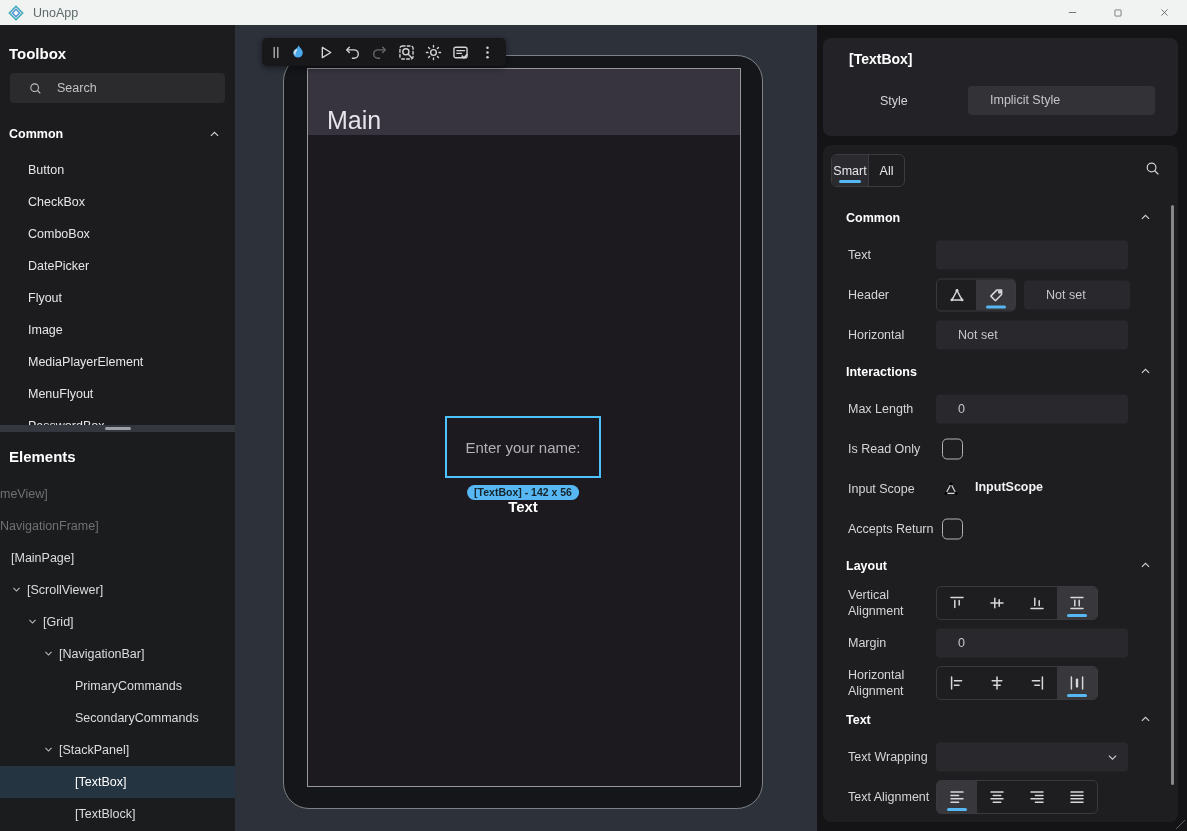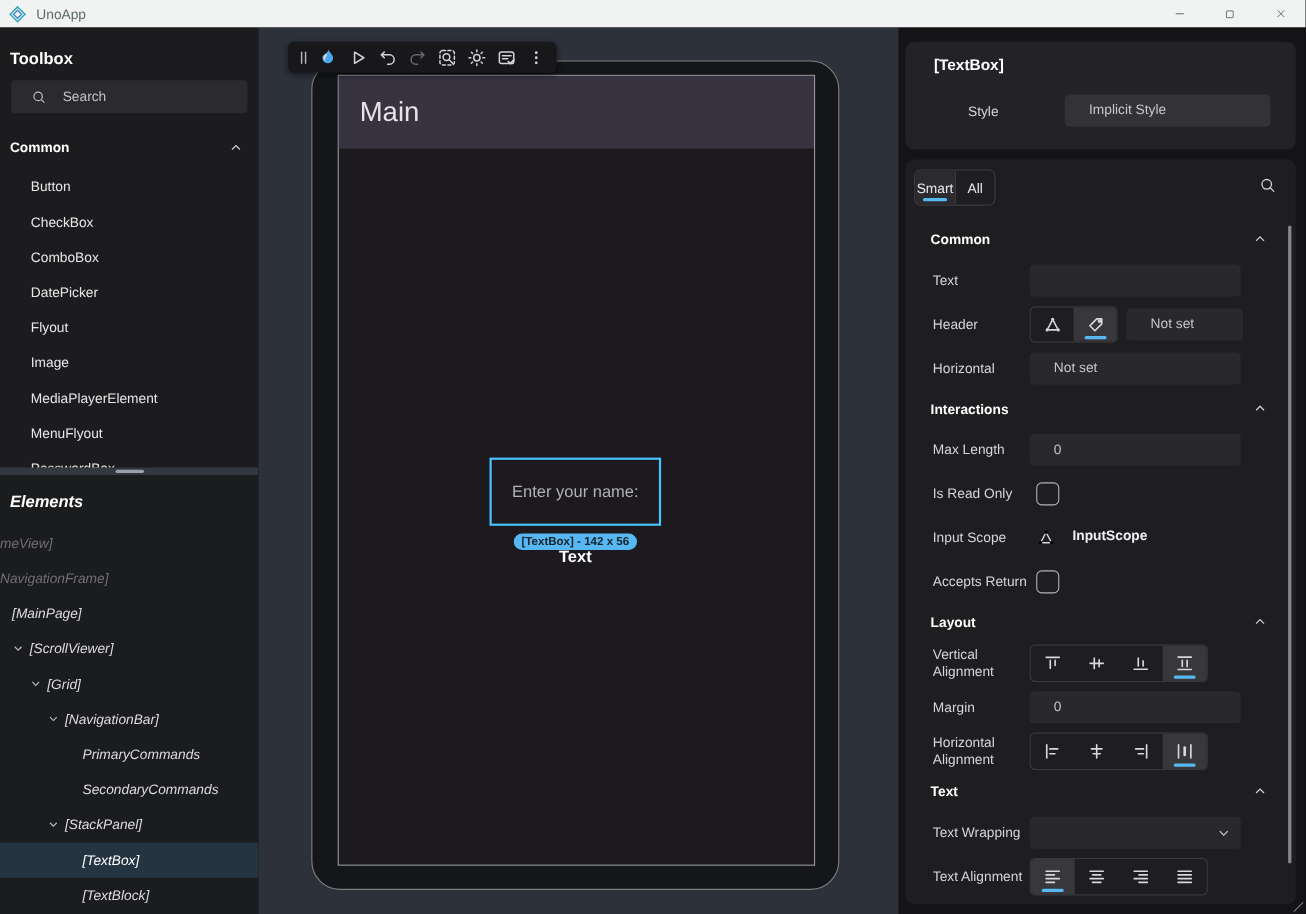--- a/index.html
+++ b/index.html
@@ -29,38 +29,38 @@
   .searchbox .ph { margin-left:14px; font-size:12.5px; color:#c3c3c6; }
   .lp-section { display:flex; align-items:center; justify-content:space-between;
                 padding:0 14px 0 9px; margin-top:22px; height:18px; cursor:default; }
   .lp-section .t { font-size:12.5px; font-weight:bold; color:#fff; }
   .lp-section svg { width:13px; height:13px; stroke:#cfcfd2; stroke-width:1.6; fill:none; }
   .tb-list { margin-top:11px; }
   .tb-item { height:32px; line-height:32px; padding-left:28px; font-size:12.5px; color:#e6e6e8; }
   .splitter { position:absolute; left:0; top:400px; width:235px; height:7px; background:#34373d; }
   .splitter .grip { position:absolute; left:50%; top:2px; transform:translateX(-50%);
                     width:26px; height:3px; border-radius:2px; background:#9aa0a6; }
-  .elements { position:absolute; left:0; top:407px; width:235px; height:399px; background:#1b1c1e;font-style:italic; }
+  .elements { position:absolute; left:0; top:407px; width:235px; height:399px; background:#1b1c1e; }
   .el-title { font-size:15px; font-weight:bold; color:#fff; padding:16px 0 0 9px; }
   .tree { margin-top:13px; }
   .tree-row { position:relative; height:32px; line-height:32px; font-size:12.5px; color:#dddde0; }
   .tree-row.muted { color:#707075; }
   .tree-row.selected { background:#243440; color:#fff; }
   .tree-chev { position:absolute; top:10px; }
   .tree-chev svg { width:11px; height:11px; stroke:#bfbfc3; stroke-width:1.7; fill:none; }
   .tree-label { display:inline-block; }
 
   
   .canvas { position:absolute; left:235px; top:25px; width:582px; height:806px; background:#2c313a; }
   .device { position:absolute; left:48px; top:30px; width:480px; height:754px;
             background:#15161a; border:1px solid #7e8184; border-radius:26px; }
   .screen { position:absolute; left:23px; top:12px; width:434px; height:719px;
             background:#1c1a1f; border:1px solid #97999b; }
   .screen-header { position:absolute; left:0; top:0; width:100%; height:66px; background:#37333f;
-                   display:flex; align-items:center; }
+                   display:flex; align-items:flex-end; }
   .screen-header .ph-title { margin-left:19px; font-size:25px; color:#e6e4ea; }
   .sel-box { position:absolute; left:137px; top:347px; width:156px; height:62px;
              border:2px solid #4cc2ff; display:flex; align-items:center; justify-content:center; }
   .sel-box .tb-text { font-size:15px; color:#b2b2b5; }
   .size-badge { position:absolute; left:215px; top:416px; transform:translateX(-50%);
                 background:#57b7f2; color:#15232b; font-size:10.5px; font-weight:bold;
                 padding:1px 7px 2px 7px; border-radius:8px; white-space:nowrap; }
   .below-label { position:absolute; left:215px; top:429px; transform:translateX(-50%);
                  color:#fff; font-size:15px; font-weight:bold; }
   .floatbar { position:absolute; left:27px; top:13px; height:28px; background:#18181b;

